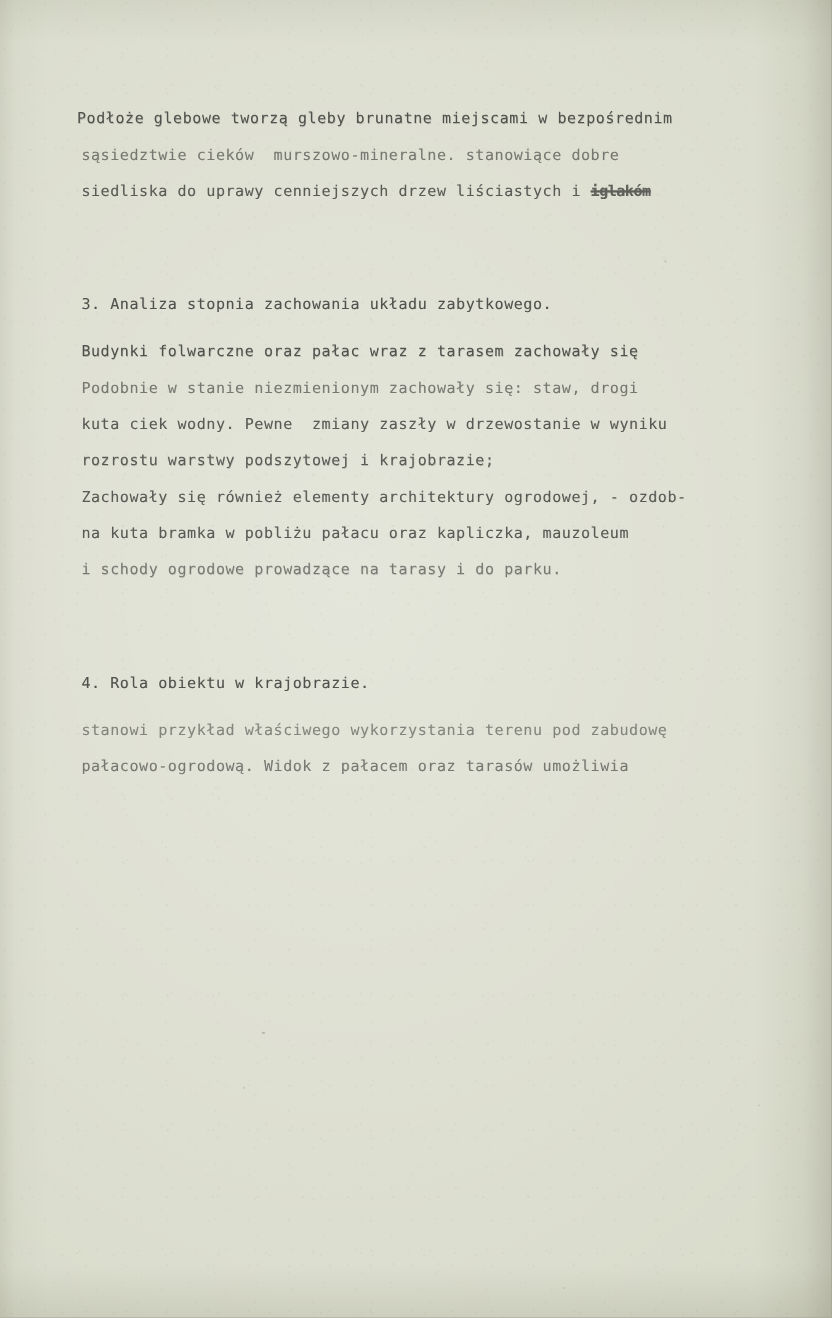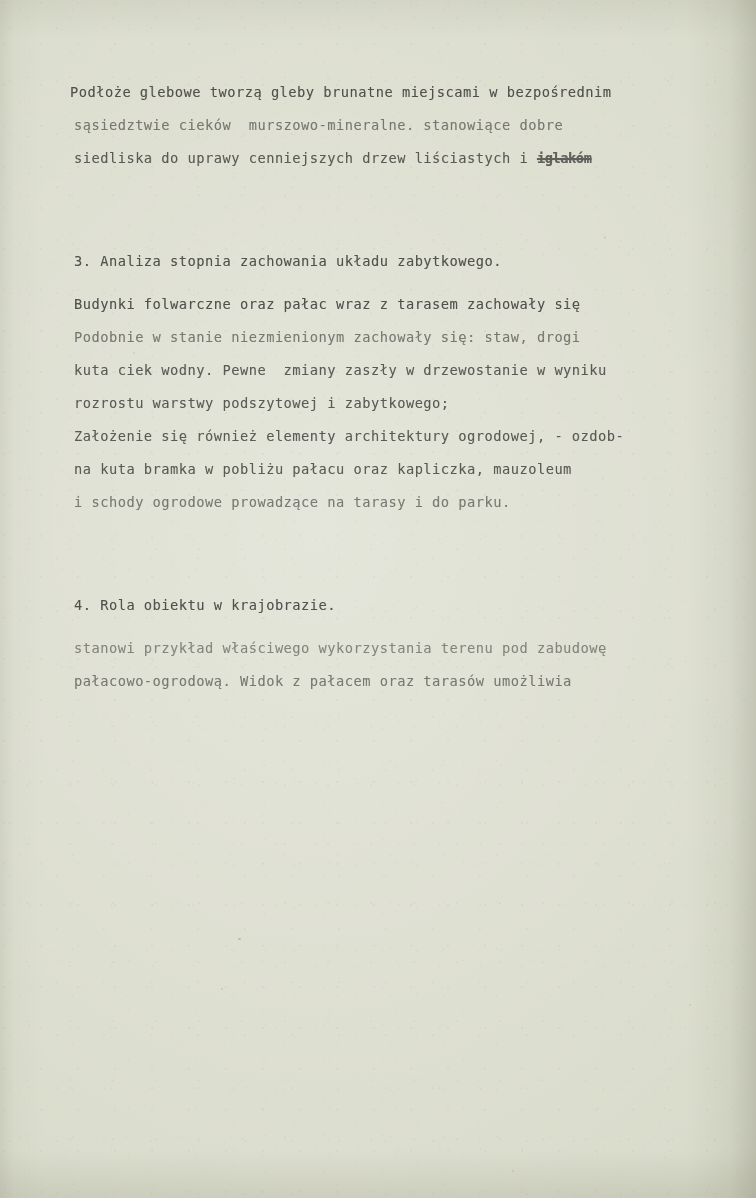--- a/index.html
+++ b/index.html
@@ -58,21 +58,21 @@
   }
   .flecks { position: absolute; inset: 0; pointer-events: none; }
   .fleck {
     position: absolute;
     background: rgba(96,96,78,0.30);
     border-radius: 50%;
   }
 
   .content {
     position: absolute;
-    left: 0; top: 0;
+    left: 0; top: 16px;
     width: 751px;
     color: #4c4c48;
   }
 
   .folio {
     text-align: center;
     font-size: 15px;
     letter-spacing: 2px;
     margin-top: 76px;
     color: #50504a;
@@ -155,25 +155,25 @@
 
       <div class="gap-sm"></div>
 
       <div>
         <div class="ln strong">Budynki folwarczne oraz pałac wraz z tarasem zachowały się</div>
       </div>
 
       <div>
         <div class="ln faint">Podobnie w stanie niezmienionym zachowały się: staw, drogi</div>
         <div class="ln">kuta ciek wodny. Pewne  zmiany zaszły w drzewostanie w wyniku</div>
-        <div class="ln">rozrostu warstwy podszytowej i zabytkowego;</div>
+        <div class="ln">rozrostu warstwy podszytowej i krajobrazie;</div>
       </div>
 
       <div>
-        <div class="ln">Założenie się również elementy architektury ogrodowej, - ozdob-</div>
+        <div class="ln">Zachowały się również elementy architektury ogrodowej, - ozdob-</div>
         <div class="ln">na kuta bramka w pobliżu pałacu oraz kapliczka, mauzoleum</div>
         <div class="ln faint">i schody ogrodowe prowadzące na tarasy i do parku.</div>
       </div>
     </div>
 
     <div class="gap-lg"></div>
     <div class="gap-md"></div>
 
     <div class="block">
       <div class="heading"><span class="num">4. </span><span class="ul">Rola obiektu w krajobrazie.</span></div>

